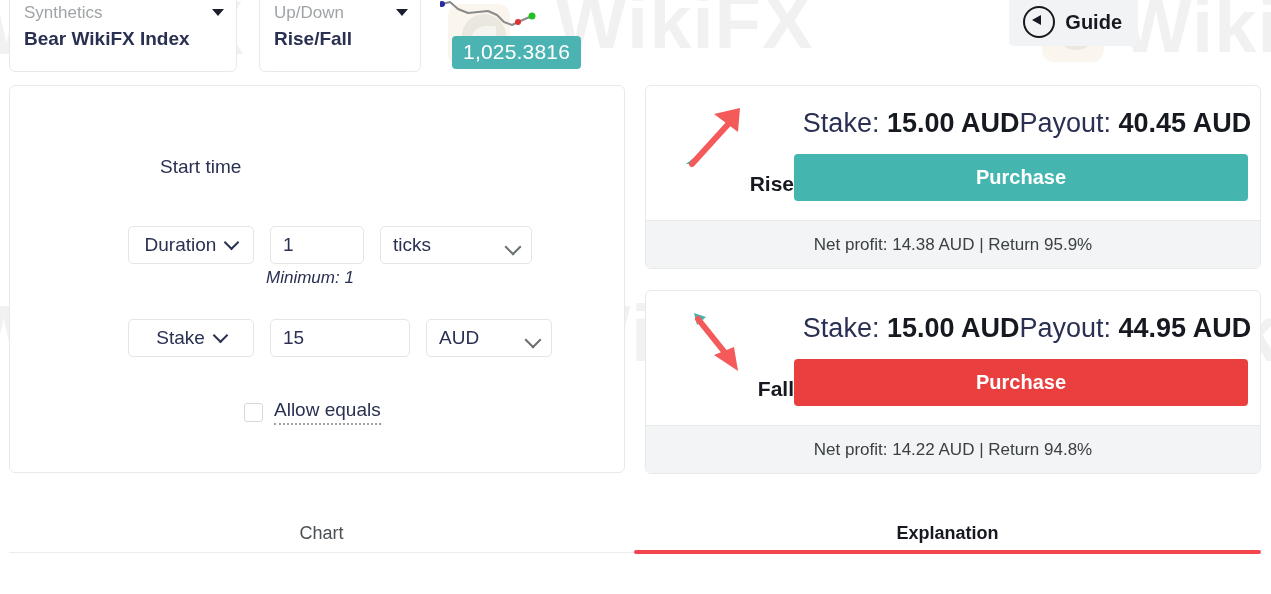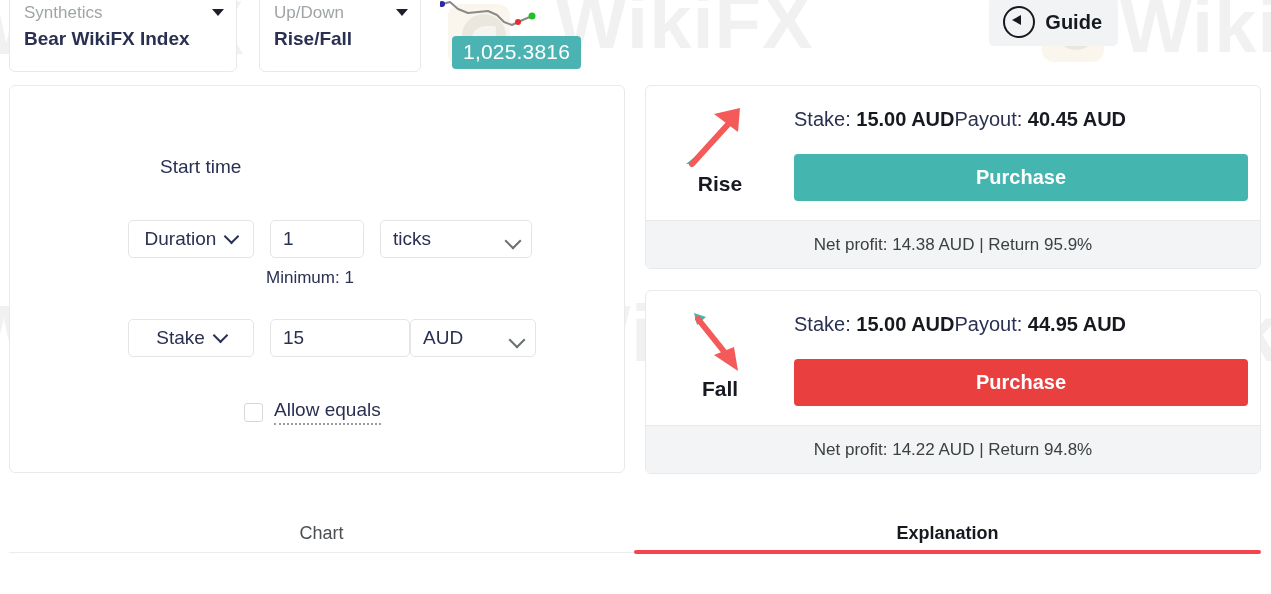--- a/index.html
+++ b/index.html
@@ -43,21 +43,21 @@
     position: absolute;
     left: 22%; top: 28%;
     width: 56%; height: 44%;
     border-radius: 60% 10% 50% 20%;
     background: rgba(255,255,255,0.55);
   }
 
   
   .topbar {
     position: absolute;
-    left: 0; top: 0; width: 1128px; height: 78px;
+    left: 0; top: 0; width: 1128px; height: 78px; padding-left: 20px;
   }
   .sel-card {
     position: absolute;
     background: #fff;
     border: 1px solid #e6e9e9;
     border-radius: 6px;
     box-sizing: border-box;
     padding: 0 14px;
   }
   .sel-sub {
@@ -220,31 +220,32 @@
   .c-body { position: relative; height: 134px; }
   .dir-icon {
     position: absolute;
     left: 38px; top: 16px;
     width: 70px; height: 70px;
   }
   .dir-name {
     position: absolute;
     left: 0; top: 86px;
     width: 148px;
-    text-align: center;
+    text-align: right;
     font-size: 21px;
     font-weight: bold;
     color: #16191f;
   }
   .amounts {
     position: absolute;
     left: 148px; top: 22px;
     width: 466px;
     display: flex;
-    font-size: 20px;
+    justify-content: center;
+    font-size: 27px;
     color: #2a3052;
   }
   .amounts b { font-weight: bold; color: #16191f; }
   .buy-btn {
     position: absolute;
     left: 148px; top: 68px;
     width: 454px; height: 47px;
     border-radius: 4px;
     color: #ffffff;
     font-size: 20px;
@@ -341,45 +342,45 @@
       <div class="guide-label">Guide</div>
     </div>
   </div>
 
   <div class="form-panel">
 
     <div class="row" style="left:150px; top:70px;">
       <div class="field-label">Start time</div>
     </div>
 
-    <div class="row" style="left:118px; top:134px;">
+    <div class="row" style="left:118px; top:140px;">
       <div class="ctl" style="width:126px; justify-content:center;">
         <span>Duration</span>
         <span class="chev-sm"></span>
       </div>
       <div class="ctl" style="width:94px; margin-left:16px;">
         <span class="ctl-val">1</span>
       </div>
       <div class="ctl" style="width:152px; margin-left:16px;">
         <span class="ctl-val">ticks</span>
         <span class="chev"></span>
       </div>
     </div>
 
-    <div class="minimum" style="left:256px; top:182px;">Minimum: 1</div>
+    <div class="minimum" style="left:256px; top:182px;font-style:italic;">Minimum: 1</div>
 
     <div class="row" style="left:118px; top:233px;">
       <div class="ctl" style="width:126px; justify-content:center;">
         <span>Stake</span>
         <span class="chev-sm"></span>
       </div>
       <div class="ctl" style="width:140px; margin-left:16px;">
         <span class="ctl-val">15</span>
       </div>
-      <div class="ctl" style="width:126px; margin-left:0;">
+      <div class="ctl" style="width:126px; margin-left:16px;">
         <span class="ctl-val">AUD</span>
         <span class="chev"></span>
       </div>
     </div>
 
     <div class="allow-row" style="left:234px; top:313px;">
       <div class="cbox"></div>
       <div class="allow-label">Allow equals</div>
     </div>
   </div>

